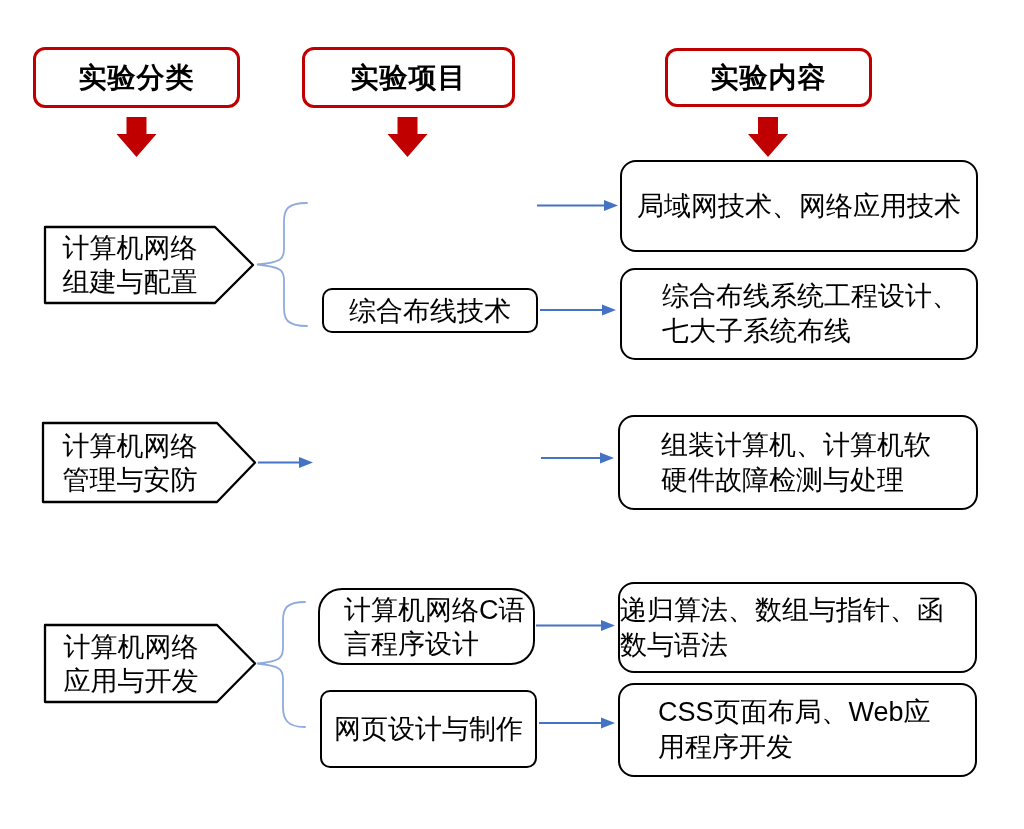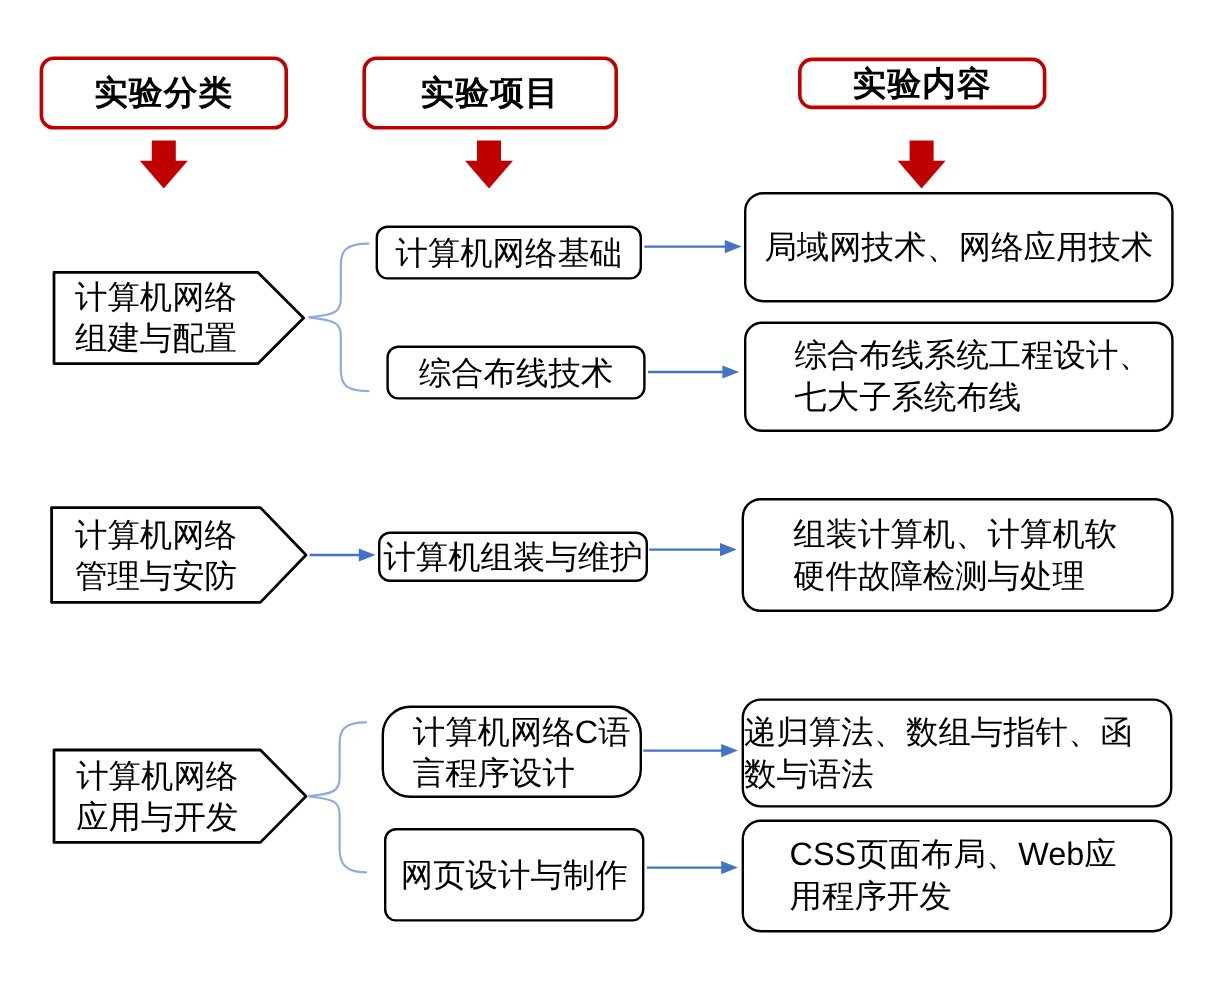--- a/index.html
+++ b/index.html
@@ -32,21 +32,21 @@
     border: 3px solid var(--accent-red);
     border-radius: 12px;
     justify-content: center;
     font-size: 28px;
     font-weight: bold;
     letter-spacing: 1px;
     background: var(--canvas-bg);
   }
   .hdr-1 { left: 33px;  top: 47px; width: 207px; height: 61px; }
   .hdr-2 { left: 302px; top: 47px; width: 213px; height: 61px; }
-  .hdr-3 { left: 665px; top: 48px; width: 207px; height: 43px; }
+  .hdr-3 { left: 665px; top: 48px; width: 207px; height: 59px; }
 
   .pent-label {
     z-index: 3;
     justify-content: center;
     text-align: left;
     font-size: 27px;
     line-height: 34px;
     white-space: pre-line;
     background: transparent;
   }
@@ -142,23 +142,21 @@
   <div class="node hdr hdr-2">实验项目</div>
   <div class="node hdr hdr-3">实验内容</div>
 
   <div class="node pent-label pl-1">计算机网络
 组建与配置</div>
   <div class="node pent-label pl-2">计算机网络
 管理与安防</div>
   <div class="node pent-label pl-3">计算机网络
 应用与开发</div>
 
-  <div class="node mid mid-1">计算机网络基础</div>
   <div class="node mid mid-2">综合布线技术</div>
-  <div class="node mid mid-3">计算机组装与维护</div>
   <div class="node mid mid-4">计算机网络C语
 言程序设计</div>
   <div class="node content c-1">局域网技术、网络应用技术</div>
 
   <div class="node mid mid-5">网页设计与制作</div>
   <div class="node content c-2">综合布线系统工程设计、
 七大子系统布线</div>
   <div class="node content c-3">组装计算机、计算机软
 硬件故障检测与处理</div>
   <div class="node content c-4">递归算法、数组与指针、函

